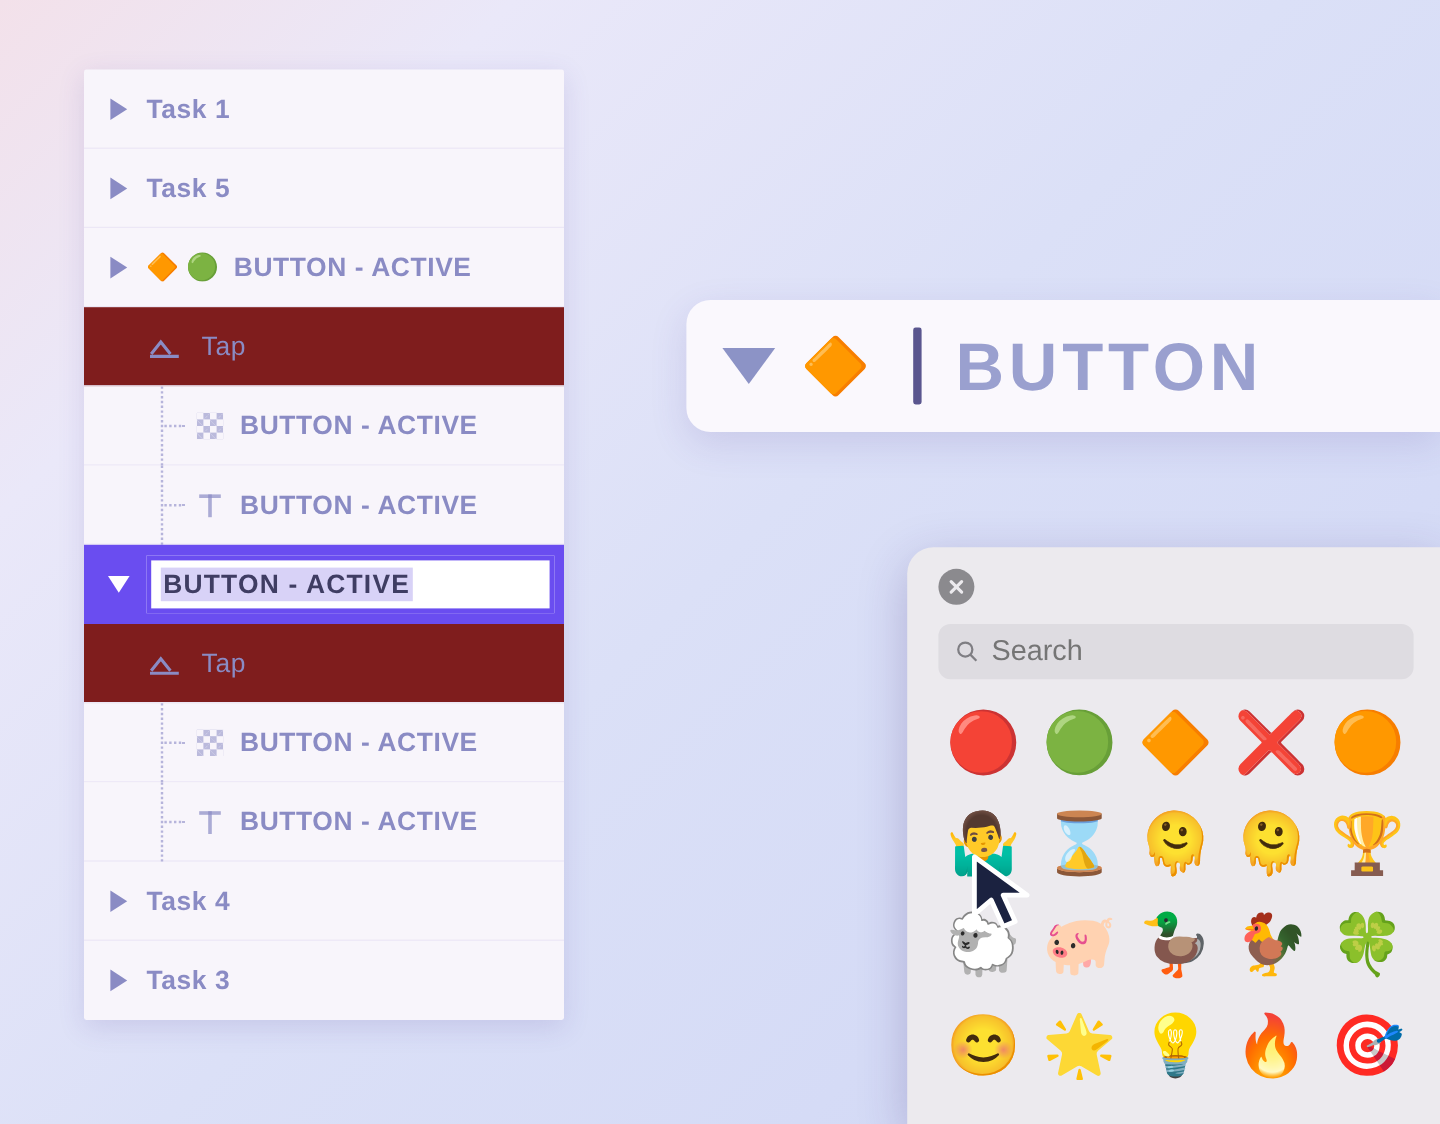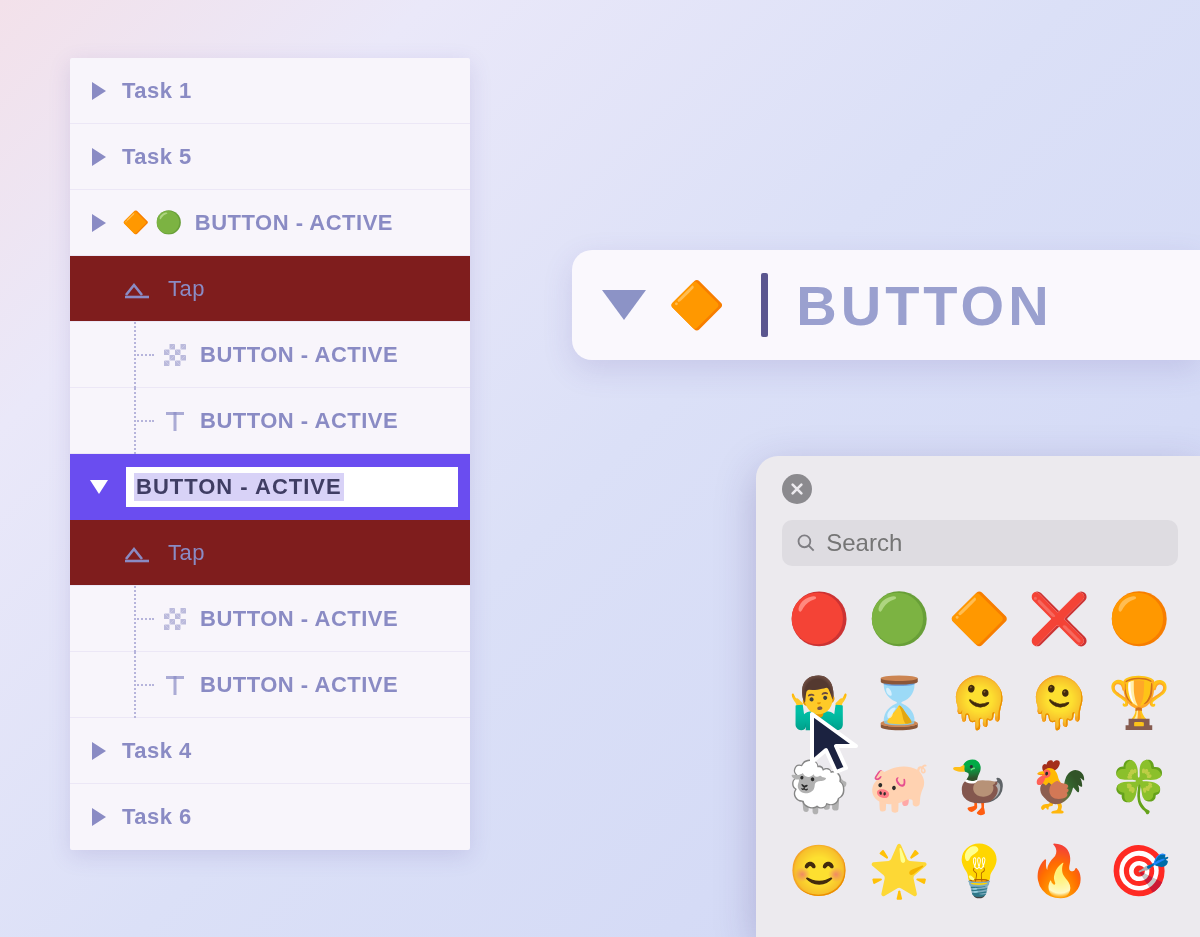--- a/index.html
+++ b/index.html
@@ -251,21 +251,21 @@
     <span class="label">BUTTON - ACTIVE</span>
   </div>
 
   <div class="row lvl1">
     <span class="caret"></span>
     <span class="label">Task 4</span>
   </div>
 
   <div class="row lvl1">
     <span class="caret"></span>
-    <span class="label">Task 6</span>
+    <span class="label">Task 3</span>
   </div>
 </div>
 
 <div class="titlebar">
   <span class="big-caret"></span>
   <span class="big-emoji">🔶</span>
   <span class="cursor"></span>
   <span class="big-label">BUTTON</span>
 </div>
 

